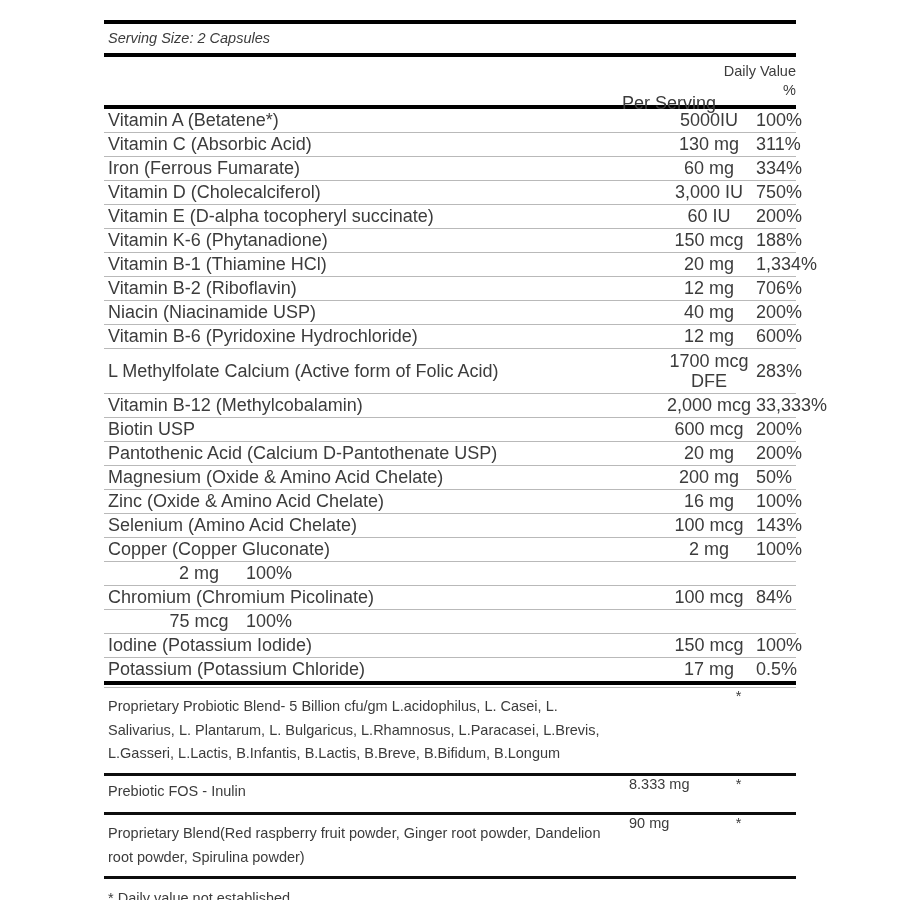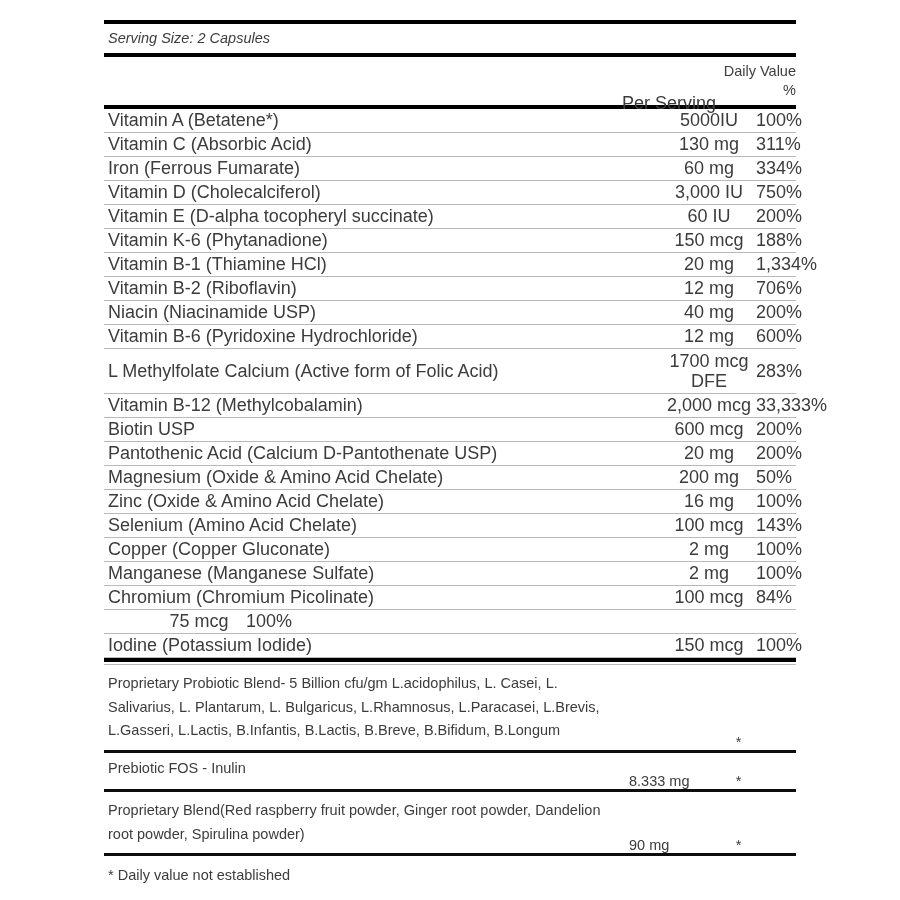--- a/index.html
+++ b/index.html
@@ -101,21 +101,21 @@
     text-align: left;
     padding-right: 2px;
     line-height: 17px;
   }
   .nrow.tall { min-height: 44px; }
   .nrow.tall .amt { line-height: 20px; }
 
   
   .blend {
     display: flex;
-    align-items: flex-end;
+    align-items: flex-start;
     font-size: 14.5px;
   }
   .blend .btext {
     flex: 0 0 506px;
     padding: 7px 0 7px 4px;
     line-height: 23.5px;
   }
   .blend .bamt {
     flex: 0 0 94px;
     text-align: left;
@@ -260,21 +260,20 @@
         <div class="dv">143%</div>
       </div>
       <div class="rule-thin"></div>
       <div class="nrow">
         <div class="nm">Copper (Copper Gluconate)</div>
         <div class="amt">2 mg</div>
         <div class="dv">100%</div>
       </div>
       <div class="rule-thin"></div>
       <div class="nrow">
-        <div class="nm">Manganese (Manganese Sulfate)</div>
         <div class="amt">2 mg</div>
         <div class="dv">100%</div>
       </div>
       <div class="rule-thin"></div>
       <div class="nrow">
         <div class="nm">Chromium (Chromium Picolinate)</div>
         <div class="amt">100 mcg</div>
         <div class="dv">84%</div>
       </div>
       <div class="rule-thin"></div>
@@ -282,20 +281,25 @@
         <div class="amt">75 mcg</div>
         <div class="dv">100%</div>
       </div>
       <div class="rule-thin"></div>
       <div class="nrow">
         <div class="nm">Iodine (Potassium Iodide)</div>
         <div class="amt">150 mcg</div>
         <div class="dv">100%</div>
       </div>
       <div class="rule-thin"></div>
+      <div class="nrow">
+        <div class="nm">Potassium (Potassium Chloride)</div>
+        <div class="amt">17 mg</div>
+        <div class="dv">0.5%</div>
+      </div>
     </div>
 
   <div class="rule-double">
     <div class="rule-thick"></div>
     <div class="rule-thin"></div>
   </div>
 
   <div class="blend">
     <div class="btext">Proprietary Probiotic Blend- 5 Billion cfu/gm L.acidophilus, L. Casei, L. Salivarius, L. Plantarum, L. Bulgaricus, L.Rhamnosus, L.Paracasei, L.Brevis, L.Gasseri, L.Lactis, B.Infantis, B.Lactis, B.Breve, B.Bifidum, B.Longum</div>
     <div class="bamt"></div>

